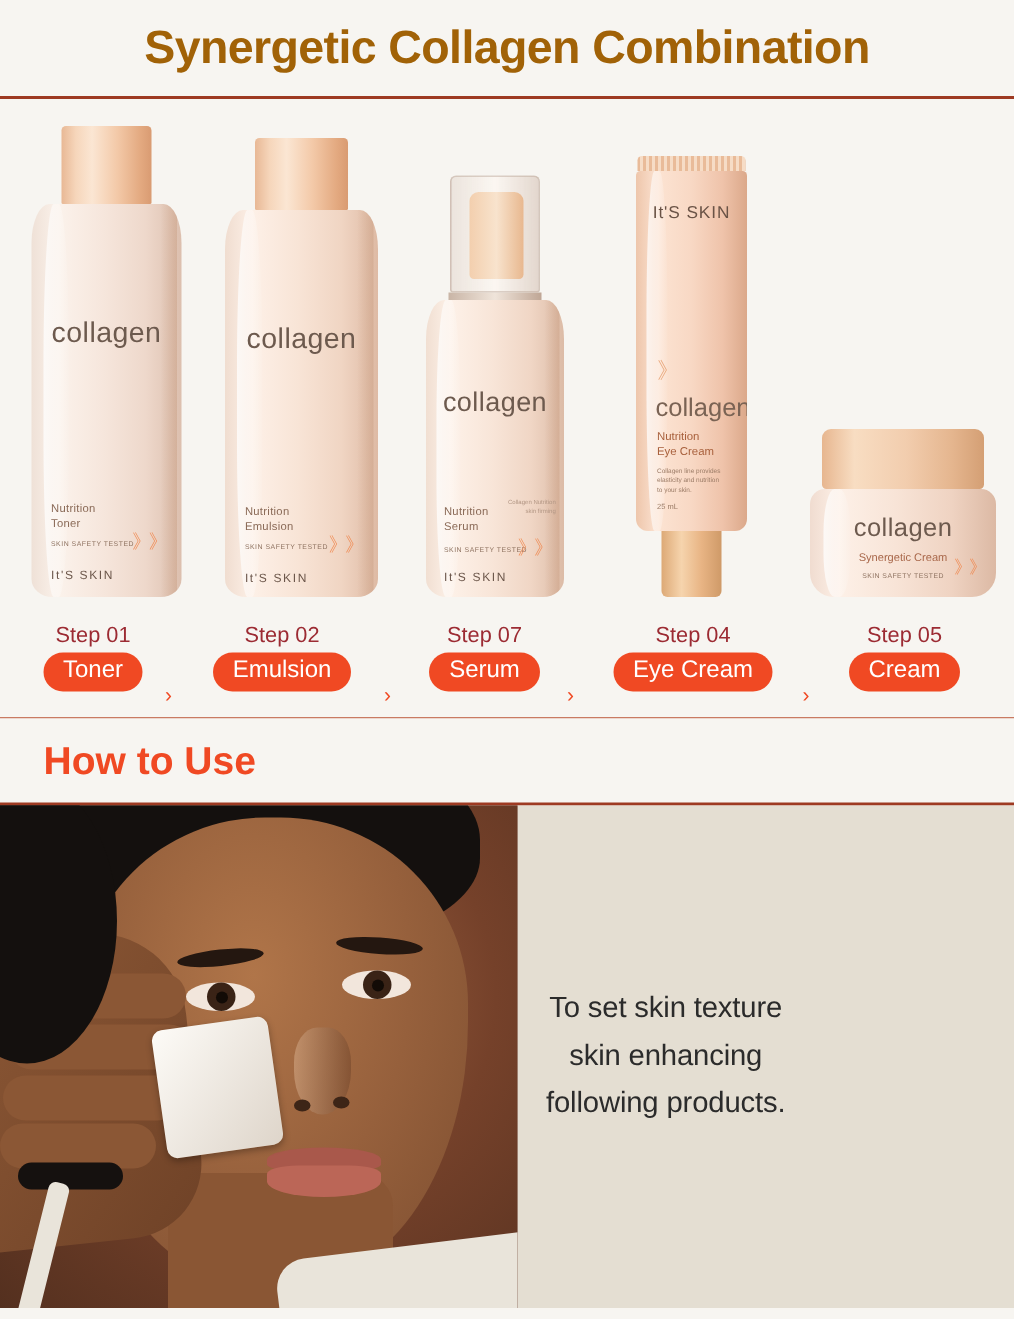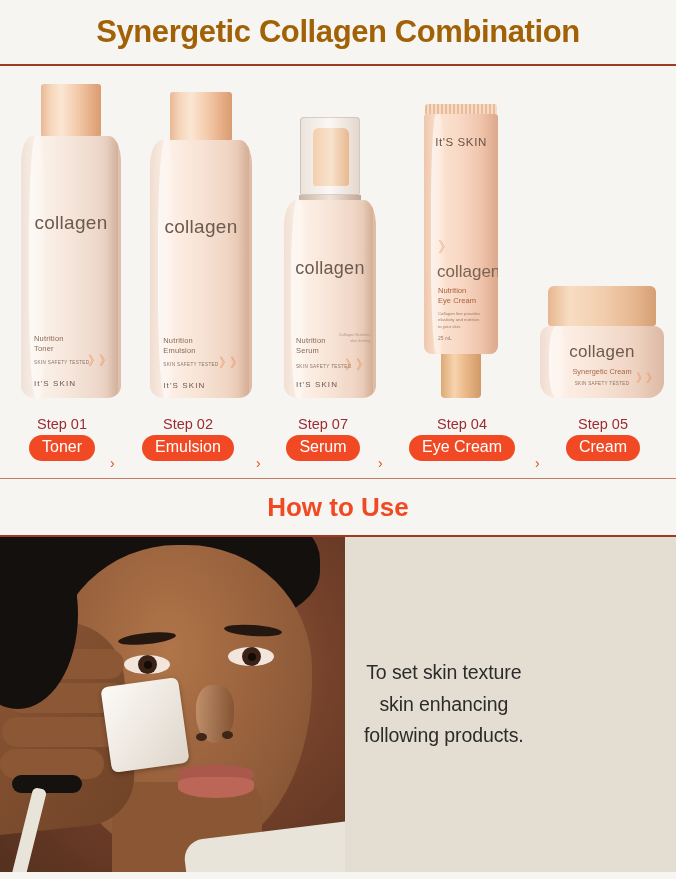--- a/index.html
+++ b/index.html
@@ -161,22 +161,23 @@
     color: #f04923;
     font-size: 14px;
     bottom: 7px;
   }
 
   
   .howto {
     height: 56px;
     display: flex;
     align-items: center;
-    justify-content: center;
+    justify-content: flex-start;
     background: #f7f5f1;
+    padding-left: 29px;
   }
   .howto-title {
     font-size: 26px;
     font-weight: bold;
     color: #f04923;
   }
 
   
   .bottom {
     display: flex;

